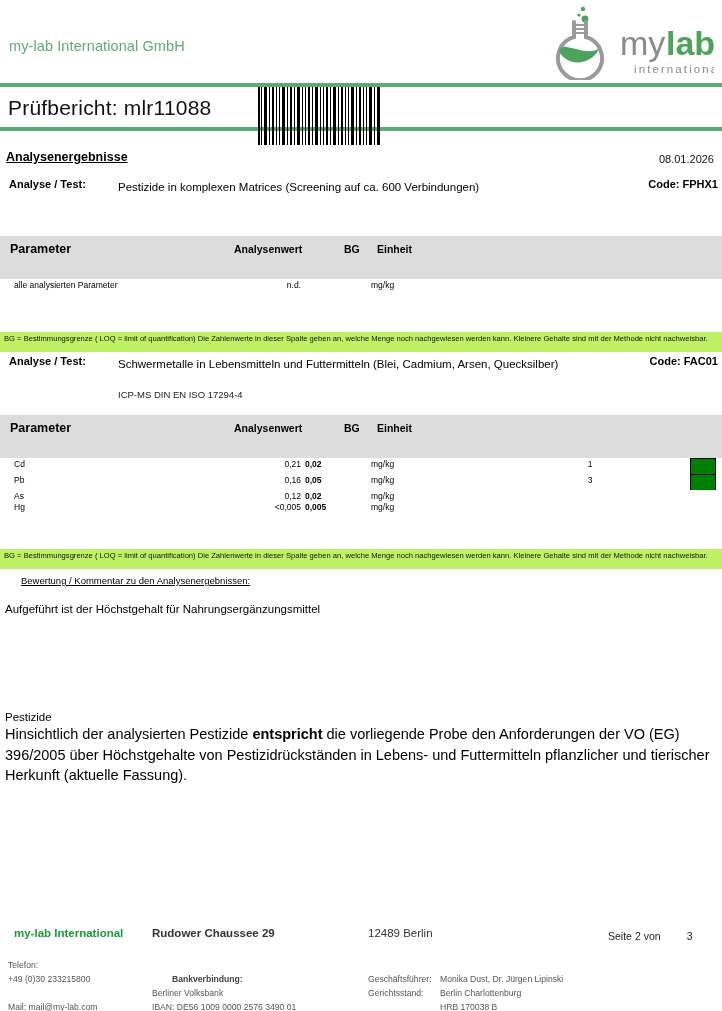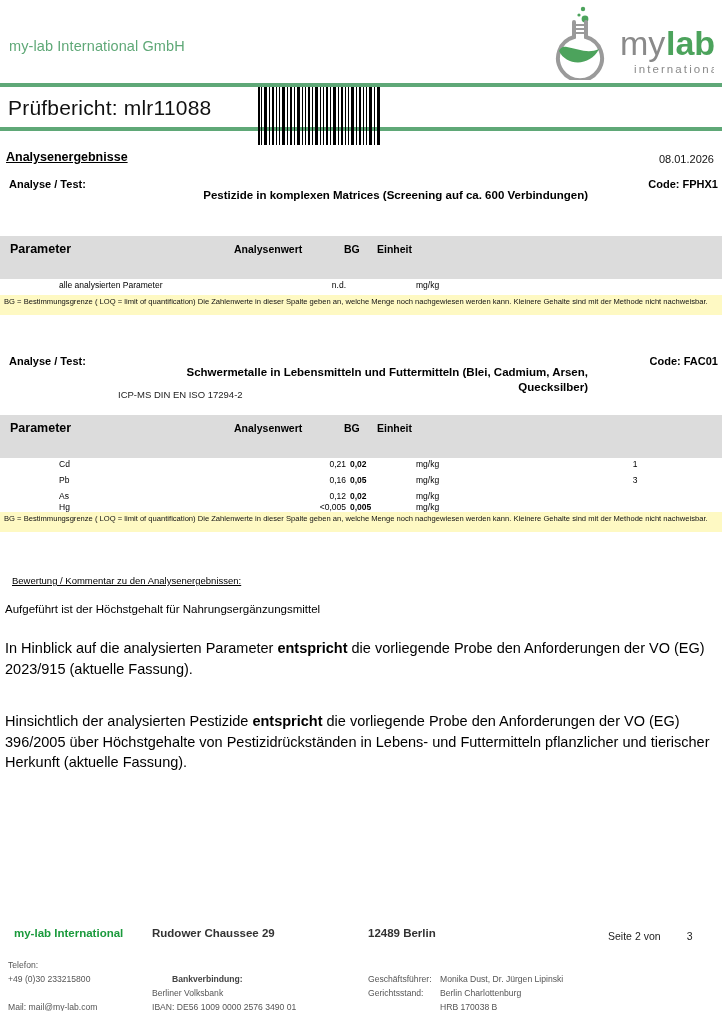--- a/index.html
+++ b/index.html
@@ -78,26 +78,25 @@
   .analysis-block { position: absolute; left: 0; width: 722px; }
 
   .analysis-label {
     position: absolute;
     left: 9px; top: 0;
     font-size: 11px;
     font-weight: bold;
   }
   .analysis-title {
     position: absolute;
-    left: 118px; top: 10px;
+    left: 118px; top: 2px;
     width: 470px;
     font-size: 11.5px;
-    font-weight: bold;
+    font-weight: normal;
     line-height: 15px;
-    text-align: right;
   }
   .analysis-code {
     position: absolute;
     right: 4px; top: 0;
     font-size: 11px;
     font-weight: bold;
     white-space: nowrap;
   }
   .analysis-method {
     position: absolute;
@@ -132,21 +131,20 @@
     position: absolute; left: 377px; top: 7px;
     font-size: 10.5px; font-weight: bold;
   }
 
   .data-row {
     position: relative;
     height: 16px;
     background: #ffffff;
     font-size: 8.5px;
     color: #000;
-    margin-left: 45px;
   }
   .data-row.tight { height: 11px; }
   .dr-param { position: absolute; left: 14px; top: 1px; }
   .dr-value { position: absolute; left: 237px; width: 64px; text-align: right; top: 1px; }
   .dr-bg    { position: absolute; left: 305px; width: 63px; text-align: left; top: 1px; font-weight: bold; }
   .dr-unit  { position: absolute; left: 371px; top: 1px; }
   .dr-limit { position: absolute; left: 560px; width: 60px; text-align: center; top: 1px; }
 
   .status-box {
     position: absolute;
@@ -154,31 +152,32 @@
     top: 0px;
     width: 26px;
     height: 21px;
     background: #008000;
     border: 1px solid #000000;
     box-sizing: border-box;
   }
 
   .table-footnote {
     position: relative;
-    background: #fef9c3;
+    background: #bef264;
     font-size: 7.6px;
     line-height: 10.5px;
     color: #111;
     padding: 2px 6px 7px 4px;
+    margin-top: 37px;
   }
 
   
   #commentary { position: absolute; left: 0; top: 575px; width: 722px; }
   #commentary-heading {
-    position: absolute; left: 12px; top: 0;
+    position: absolute; left: 21px; top: 0;
     font-size: 9.5px;
     text-decoration: underline;
   }
   #commentary-line1 {
     position: absolute; left: 5px; top: 28px;
     font-size: 11.5px;
   }
   .comment-group { position: absolute; left: 5px; width: 710px; }
   .comment-subtitle {
     font-size: 11.5px;
@@ -196,21 +195,21 @@
   #footer-brand {
     position: absolute; left: 14px; top: 7px;
     font-size: 11.5px; font-weight: bold; color: #1a9a3c;
   }
   #footer-street {
     position: absolute; left: 152px; top: 7px;
     font-size: 11.5px; font-weight: bold; color: #333;
   }
   #footer-city {
     position: absolute; left: 368px; top: 7px;
-    font-size: 11.5px; font-weight: bold; color: #333;
+    font-size: 11.5px; font-weight: normal; color: #333;
   }
   #page-indicator {
     position: absolute; left: 608px; top: 10px;
     font-size: 10.5px; color: #222;
   }
   #page-indicator .pg-num { margin: 0 3px; }
   #page-indicator .pg-total { margin-left: 26px; }
 
   .f-col { position: absolute; font-size: 8.6px; color: #555; line-height: 14px; }
   #f-col-a { left: 8px; top: 38px; }
@@ -319,21 +318,21 @@
     <span class="dr-bg"></span>
     <span class="dr-unit">mg/kg</span>
   </div>
   <div class="table-footnote">BG = Bestimmungsgrenze ( LOQ = limit of quantification) Die Zahlenwerte in dieser Spalte geben an, welche Menge noch nachgewiesen werden kann. Kleinere Gehalte sind mit der Methode nicht nachweisbar.</div>
 </div>
 
 <div class="analysis-block" style="top:355px;">
   <span class="analysis-label">Analyse / Test:</span>
   <span class="analysis-title">Schwermetalle in Lebensmitteln und Futtermitteln (Blei, Cadmium, Arsen, Quecksilber)</span>
   <span class="analysis-code">Code: FAC01</span>
-  <span class="analysis-method" style="top:34px;">ICP-MS DIN EN ISO 17294-2</span>
+  <span class="analysis-method" style="top:34px;">ICP-MS DIN EN ISO 17294-4</span>
 </div>
 
 <div class="result-table" style="top:415px;">
   <div class="table-headrow">
     <span class="th-param">Parameter</span>
     <span class="th-value">Analysenwert</span>
     <span class="th-bg">BG</span>
     <span class="th-unit">Einheit</span>
   </div>
 
@@ -370,24 +369,24 @@
   </div>
 
   <div class="table-footnote">BG = Bestimmungsgrenze ( LOQ = limit of quantification) Die Zahlenwerte in dieser Spalte geben an, welche Menge noch nachgewiesen werden kann. Kleinere Gehalte sind mit der Methode nicht nachweisbar.</div>
 </div>
 
 <div id="commentary">
   <div id="commentary-heading">Bewertung / Kommentar zu den Analysenergebnissen:</div>
   <div id="commentary-line1">Aufgeführt ist der Höchstgehalt für Nahrungsergänzungsmittel</div>
 
   <div class="comment-group" style="top:63px;">
-    <p class="comment-body"><span>In Hinblick auf die analysierten Parameter </span><b>entspricht</b><span> die vorliegende Probe den Anforderungen der VO (EG) 2023/915 (aktuelle Fassung).</span></p>
   </div>
 
   <div class="comment-group" style="top:136px;">
+    <p class="comment-subtitle">Pestizide</p>
     <p class="comment-body"><span>Hinsichtlich der analysierten Pestizide </span><b>entspricht</b><span> die vorliegende Probe den Anforderungen der VO (EG) 396/2005 über Höchstgehalte von Pestizidrückständen in Lebens- und Futtermitteln pflanzlicher und tierischer Herkunft (aktuelle Fassung).</span></p>
   </div>
 </div>
 
 <div id="footer">
   <div id="footer-brand">my-lab International</div>
   <div id="footer-street">Rudower Chaussee 29</div>
   <div id="footer-city">12489 Berlin</div>
 
   <div id="page-indicator">

